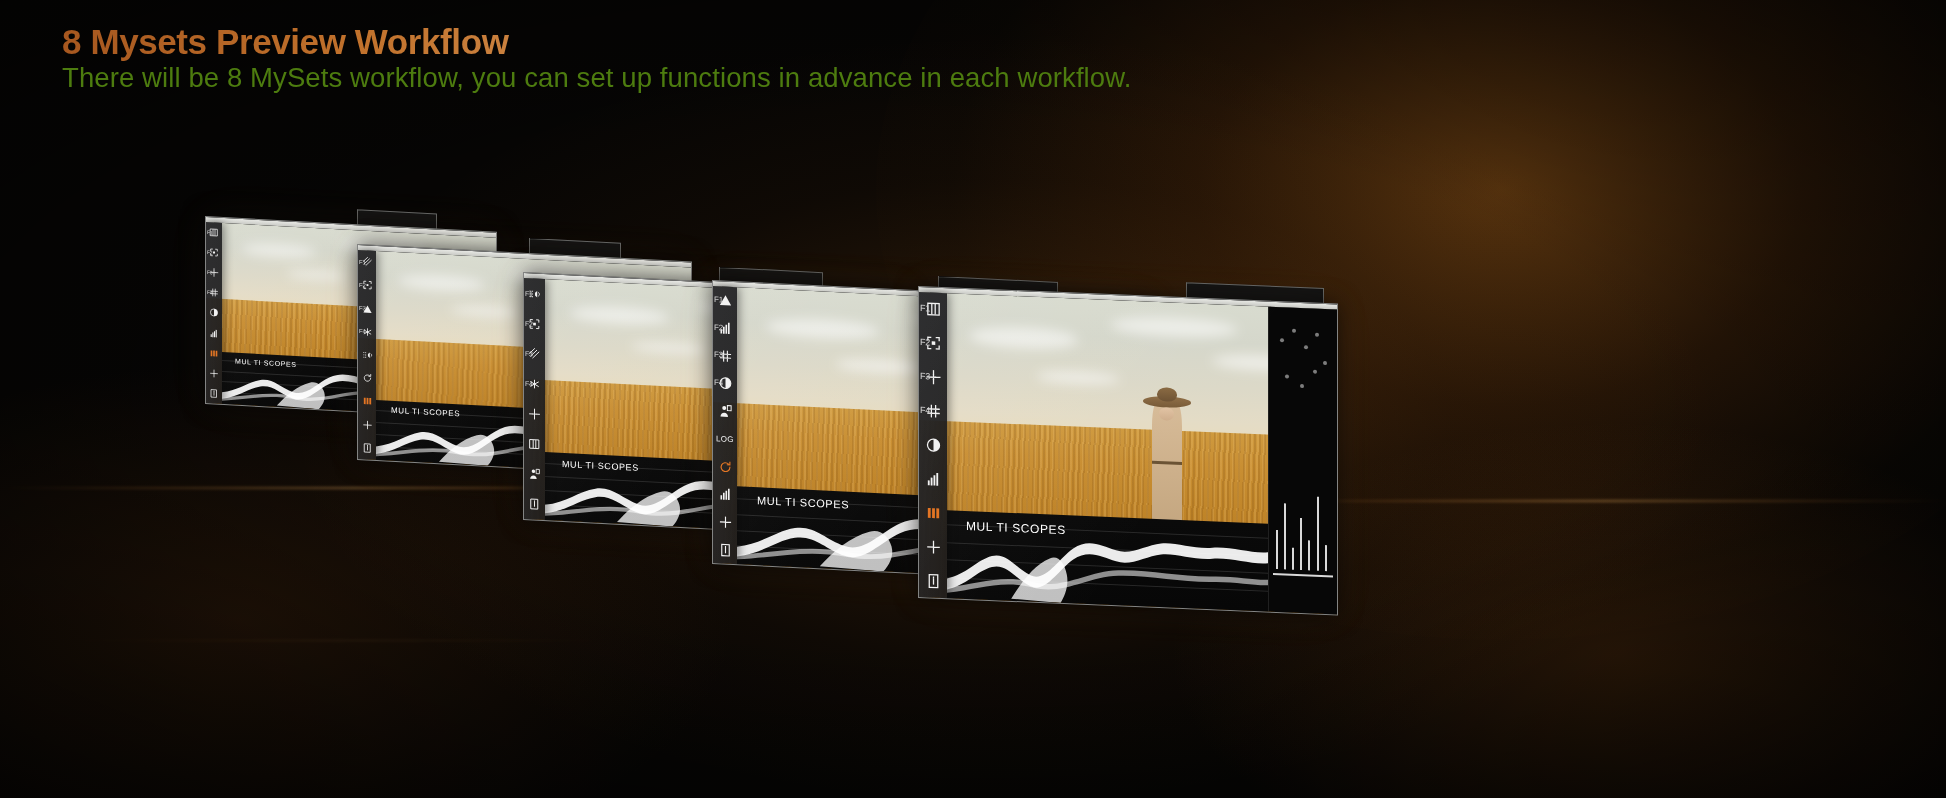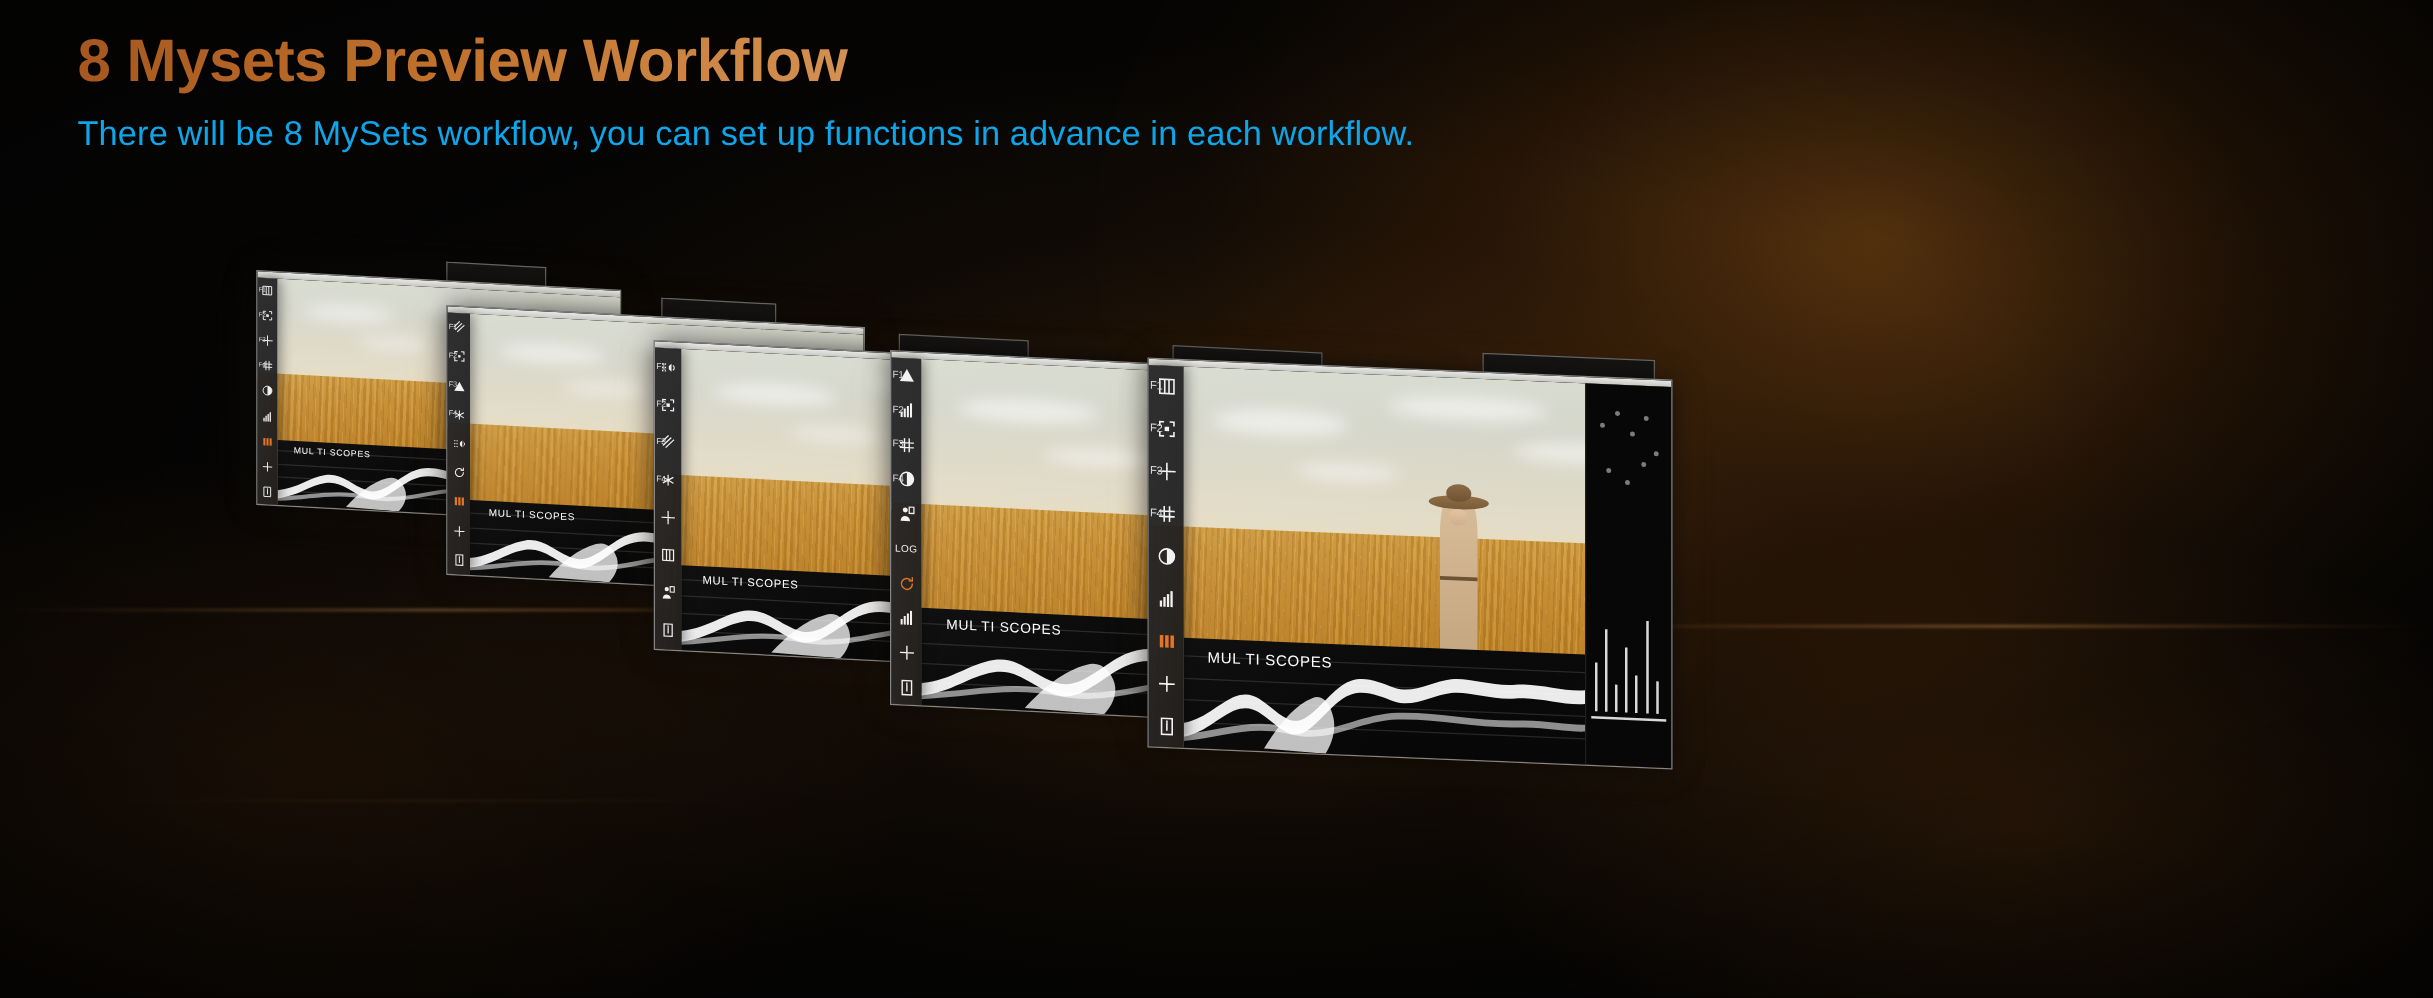--- a/index.html
+++ b/index.html
@@ -36,27 +36,27 @@
   }
   .streak.s1 { left:0;    top:487px; width:700px;  opacity:.75; }
   .streak.s2 { left:1260px; top:500px; width:690px; opacity:.80; }
   .streak.s3 { left:60px;  top:640px; width:560px;  opacity:.30; height:1px; }
   .vign { position:absolute; inset:0;
     background:radial-gradient(ellipse 85% 80% at 50% 48%, rgba(0,0,0,0) 40%, rgba(0,0,0,.55) 88%, rgba(0,0,0,.85) 100%); }
 
   
   .hdr { position:absolute; left:62px; top:22px; z-index:7; }
   #title {
-    font-size:48px; font-weight:700; letter-spacing:-.4px; line-height:1.15;
+    font-size:35px; font-weight:700; letter-spacing:-.4px; line-height:1.15;
     background:linear-gradient(100deg,#a6571f 0%,#c1722c 28%,#d49152 58%,#dca869 80%,#caa071 100%);
     -webkit-background-clip:text; background-clip:text; color:transparent;
     -webkit-text-fill-color:transparent; white-space:nowrap;
   }
   #subtitle {
-    margin-top:14px; font-size:27.5px; font-weight:400; color:#0ea5e9;
+    font-size:27.5px; font-weight:400; color:#4d7c0f;
     letter-spacing:.1px; white-space:nowrap;
   }
 
   
   #devices { position:absolute; inset:0; z-index:5; }
 
   .device { position:absolute; transform-origin:0 0; }
   .device .frame {
     position:absolute; inset:0;
     border:1px solid rgba(230,232,230,.55);

